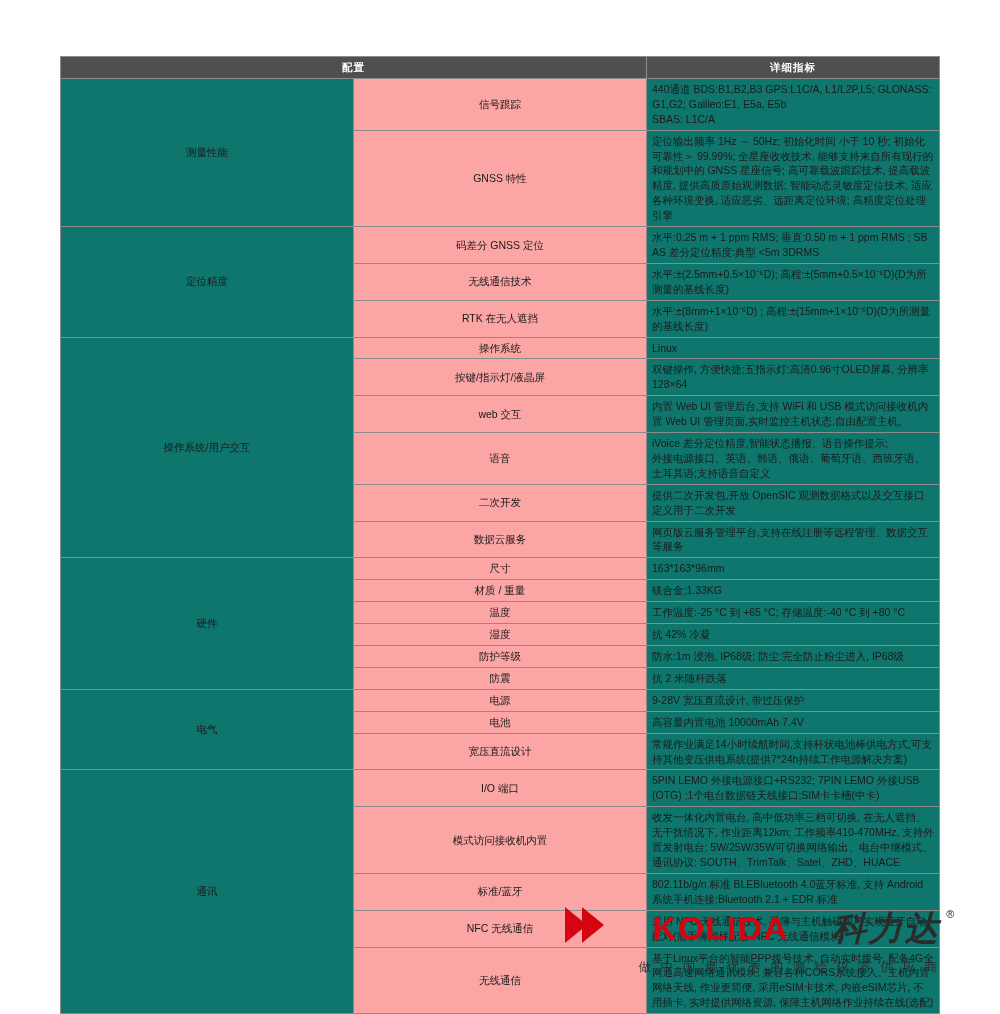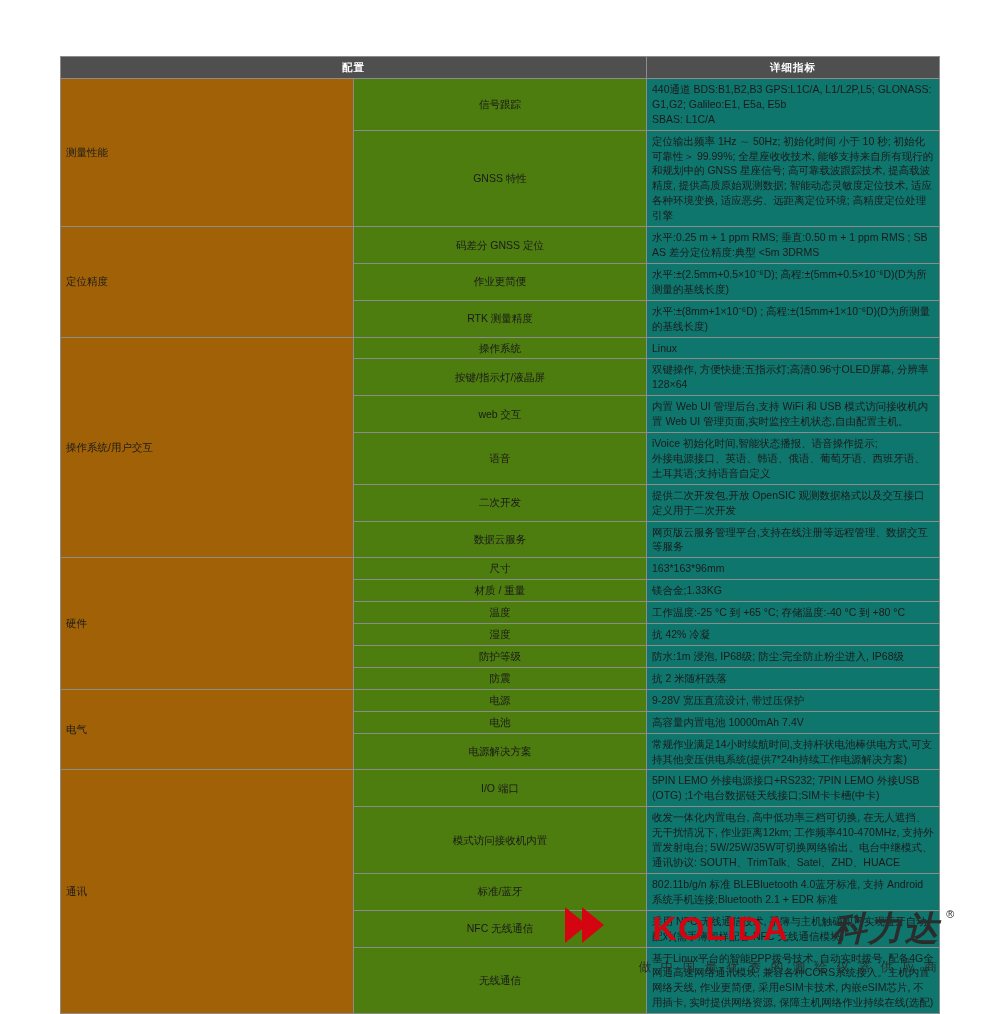--- a/index.html
+++ b/index.html
@@ -40,28 +40,29 @@
   thead th {
     background: #4f4f4f;
     color: #ffffff;
     font-weight: bold;
     text-align: center;
     font-size: 11.5px;
     padding: 5px 4px;
     letter-spacing: 1px;
   }
   td.grp {
-    background: #a16207;
+    text-align: center;
+    background: #0f766e;
     font-size: 11px;
     width: 68px;
     line-height: 1.5;
   }
   td.sub {
     text-align: center;
-    background: #4d7c0f;
+    background: #fca5a5;
     font-size: 10.5px;
     width: 98px;
     line-height: 1.45;
   }
   td.val {
     text-align: left;
     background: #0f766e;
   }
   .logo-block {
     position: absolute;
@@ -159,27 +160,27 @@
           </td>
         </tr>
         <tr>
           <td class="grp" rowspan="3"><span>定位精度</span></td>
           <td class="sub">码差分 GNSS 定位</td>
           <td class="val">
             <span style="display:block">水平:0.25 m + 1 ppm RMS;        垂直:0.50 m + 1 ppm RMS ; SBAS 差分定位精度:典型 &lt;5m 3DRMS</span>
           </td>
         </tr>
         <tr>
-          <td class="sub">作业更简便</td>
+          <td class="sub">无线通信技术</td>
           <td class="val">
             <span style="display:block">水平:±(2.5mm+0.5×10⁻⁶D);           高程:±(5mm+0.5×10⁻⁶D)(D为所测量的基线长度)</span>
           </td>
         </tr>
         <tr>
-          <td class="sub">RTK 测量精度</td>
+          <td class="sub">RTK 在无人遮挡</td>
           <td class="val">
             <span style="display:block">水平:±(8mm+1×10⁻⁶D)    ; 高程:±(15mm+1×10⁻⁶D)(D为所测量的基线长度)</span>
           </td>
         </tr>
         <tr>
           <td class="grp" rowspan="6"><span>操作系统</span><span>/</span><span>用户交互</span></td>
           <td class="sub">操作系统</td>
           <td class="val">
             <span style="display:block">Linux</span>
           </td>
@@ -192,21 +193,21 @@
         </tr>
         <tr>
           <td class="sub">web 交互</td>
           <td class="val">
             <span style="display:block">内置 Web UI 管理后台,支持 WiFi  和 USB 模式访问接收机内置 Web UI 管理页面,实时监控主机状态,自由配置主机。</span>
           </td>
         </tr>
         <tr>
           <td class="sub">语音</td>
           <td class="val">
-            <span style="display:block">iVoice 初始化时间,智能状态播报、语音操作提示;</span>
+            <span style="display:block">iVoice 差分定位精度,智能状态播报、语音操作提示;</span>
             <span style="display:block">外接电源接口、英语、韩语、俄语、葡萄牙语、西班牙语、土耳其语;支持语音自定义</span>
           </td>
         </tr>
         <tr>
           <td class="sub">二次开发</td>
           <td class="val">
             <span style="display:block">提供二次开发包,开放  OpenSIC 观测数据格式以及交互接口定义用于二次开发</span>
           </td>
         </tr>
         <tr>
@@ -259,21 +260,21 @@
             <span style="display:block">9-28V 宽压直流设计, 带过压保护</span>
           </td>
         </tr>
         <tr>
           <td class="sub">电池</td>
           <td class="val">
             <span style="display:block">高容量内置电池 10000mAh 7.4V</span>
           </td>
         </tr>
         <tr>
-          <td class="sub">电源解决方案</td>
+          <td class="sub">宽压直流设计</td>
           <td class="val">
             <span style="display:block">常规作业满足14小时续航时间,支持杆状电池棒供电方式,可支持其他变压供电系统(提供7*24h持续工作电源解决方案)</span>
           </td>
         </tr>
         <tr>
           <td class="grp" rowspan="5"><span>通讯</span></td>
           <td class="sub">I/O 端口</td>
           <td class="val">
             <span style="display:block">5PIN LEMO 外接电源接口+RS232;  7PIN LEMO 外接USB (OTG)   ;1个电台数据链天线接口;SIM卡卡槽(中卡)</span>
           </td>

